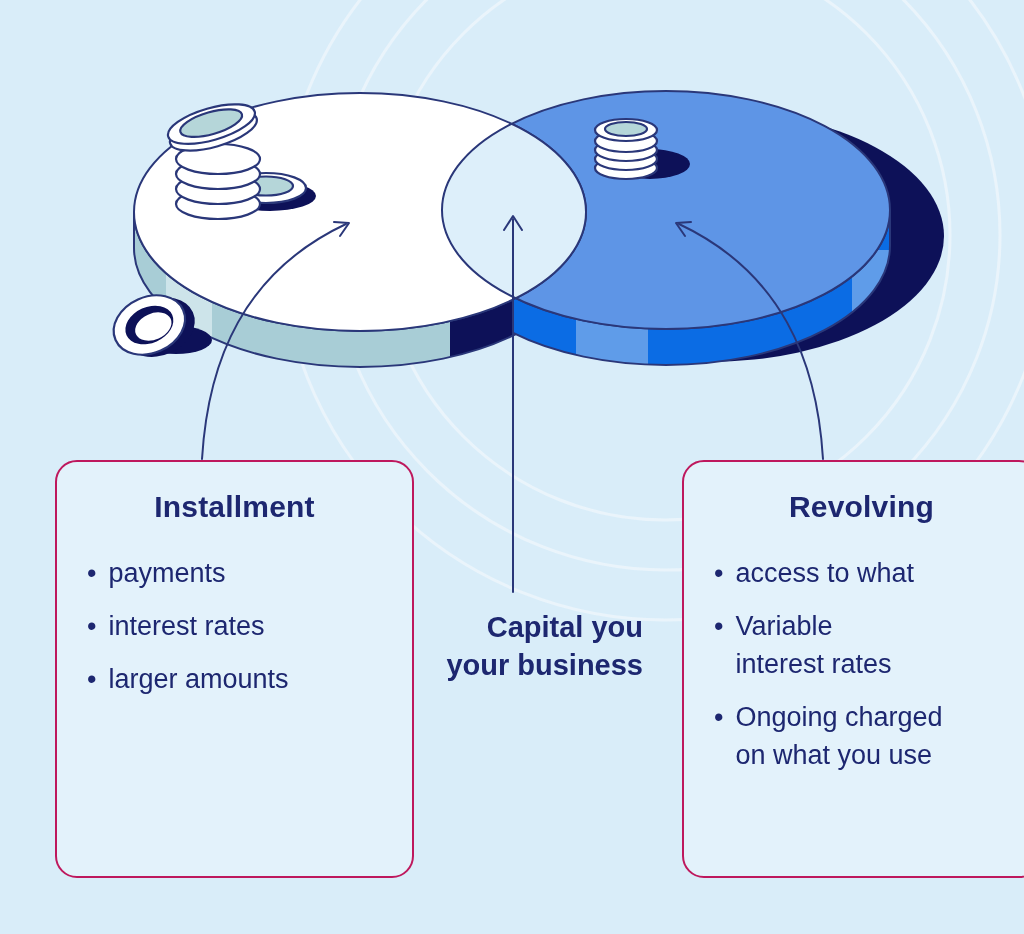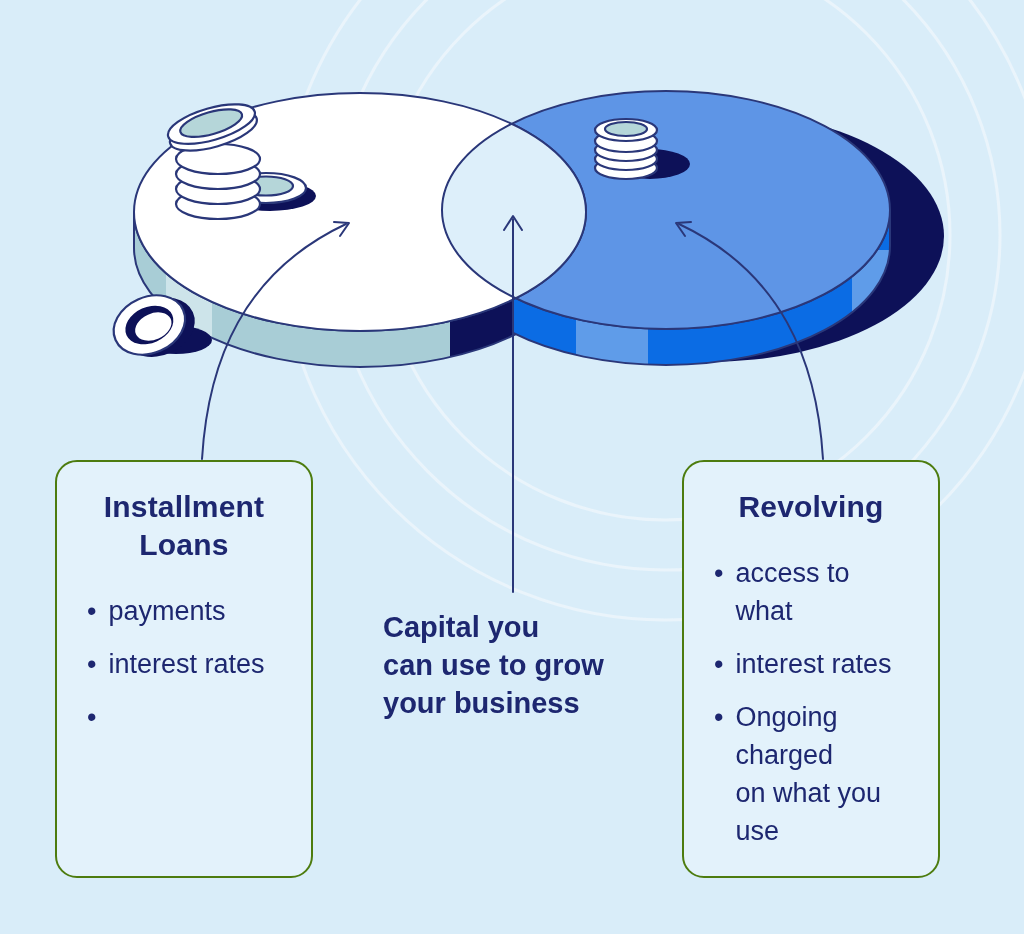--- a/index.html
+++ b/index.html
@@ -4,36 +4,36 @@
 <style>
   html,body{margin:0;padding:0;background:#d9edf9;}
   #stage{
     position:relative;width:1024px;height:934px;overflow:hidden;
     background:#d9edf9;
     font-family:"Liberation Sans", sans-serif;
     color:#1d2770;
   }
   #artwork{position:absolute;left:0;top:0;width:1024px;height:934px;}
   .card{
-    position:absolute;top:460px;width:258px;height:418px;
-    background:#e3f2fb;border:2px solid #4d7c0f;border-radius:22px;
+    position:absolute;top:460px;width:359px;height:418px;
+    background:#e3f2fb;border:2px solid #be185d;border-radius:22px;
     box-sizing:border-box;padding:26px 24px 0 24px;
   }
   .card.left{left:55px;}
   .card.right{left:674px;margin-left:8px;}
   .card-title{
     font-size:30px;font-weight:bold;line-height:38px;
     text-align:center;letter-spacing:.2px;
   }
   ul.bullets{margin:28px 0 0 0;padding:0 0 0 6px;list-style:none;text-align:left;}
   ul.bullets li{display:flex;gap:12px;margin-bottom:15px;font-size:27px;line-height:38px;}
   ul.bullets .dot{flex:none;}
   .center-label{
     position:absolute;left:383px;top:608px;width:260px;
-    text-align:left;font-size:29px;font-weight:bold;line-height:38px;
+    text-align:right;font-size:29px;font-weight:bold;line-height:38px;
   }
 </style>
 </head>
 <body>
 
 <div id="stage">
 
   <svg id="artwork" viewBox="0 0 1024 934" xmlns="http://www.w3.org/2000/svg">
     <defs>
       <clipPath id="clipL">
@@ -138,69 +138,69 @@
     </g>
     <g fill="none" stroke="#2a3779" stroke-width="2" stroke-linecap="round" stroke-linejoin="round">
       <path d="M 823 459 C 817 360 781 272 679 224"></path>
       <polyline points="685,236 676,223 691,222"></polyline>
     </g>
   </svg>
 
   <div class="card left">
     <div class="card-title">
         <div>Installment</div>
-        <div>Loans</div>
       </div>
     <ul class="bullets">
         <li>
           <span class="dot">•</span>
           <span class="btxt">
             <div>payments</div>
           </span>
         </li>
         <li>
           <span class="dot">•</span>
           <span class="btxt">
             <div>interest rates</div>
           </span>
         </li>
         <li>
           <span class="dot">•</span>
           <span class="btxt">
+            <div>larger amounts</div>
           </span>
         </li>
       </ul>
   </div>
 
   <div class="card right">
     <div class="card-title">
         <div>Revolving</div>
       </div>
     <ul class="bullets">
         <li>
           <span class="dot">•</span>
           <span class="btxt">
             <div>access to what</div>
           </span>
         </li>
         <li>
           <span class="dot">•</span>
           <span class="btxt">
+            <div>Variable</div>
             <div>interest rates</div>
           </span>
         </li>
         <li>
           <span class="dot">•</span>
           <span class="btxt">
             <div>Ongoing charged</div>
             <div>on what you use</div>
           </span>
         </li>
       </ul>
   </div>
 
   <div class="center-label">
       <div>Capital you</div>
-      <div>can use to grow</div>
       <div>your business</div>
     </div>
 
 </div>
 
 </body></html>

